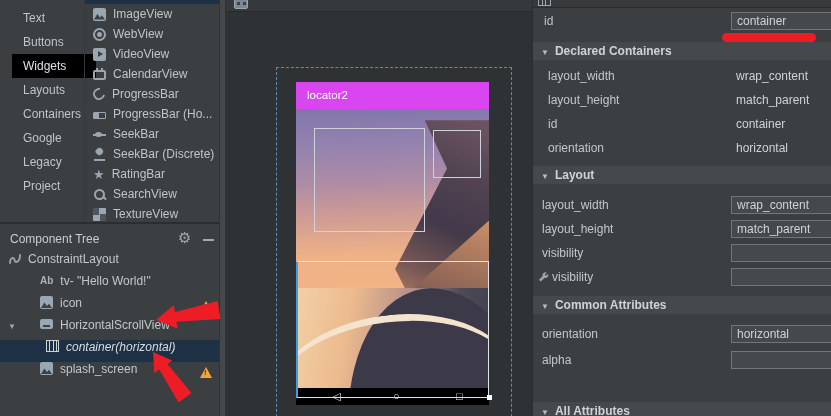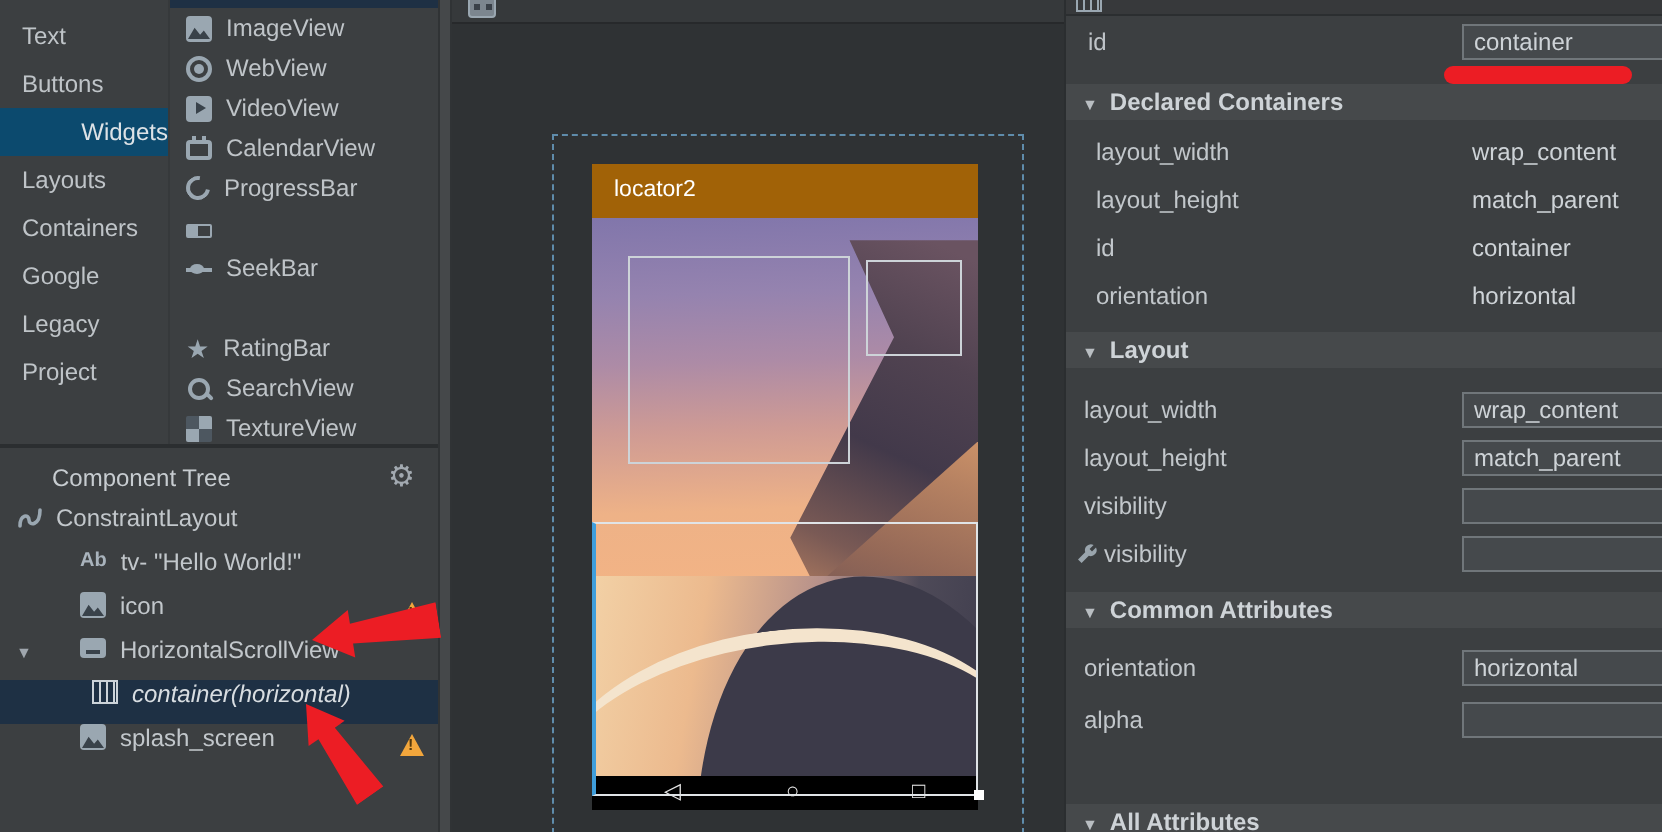--- a/index.html
+++ b/index.html
@@ -4,31 +4,31 @@
 <style>
   html,body{margin:0;padding:0;background:#26282a;}
   *{box-sizing:border-box;}
   .stage{position:relative;width:831px;height:416px;overflow:hidden;
          font-family:"Liberation Sans","DejaVu Sans",sans-serif;
          background:#3c3f41;color:#bfc4c8;font-size:12px;}
 
   
   .left-panel{position:absolute;left:0;top:0;width:219px;height:416px;background:#3c3f41;}
   .palette{position:absolute;left:0;top:0;width:219px;height:222px;overflow:hidden;}
-  .pal-cats{position:absolute;left:0;top:6px;width:84px;}
+  .pal-cats{position:absolute;left:12px;top:6px;width:84px;}
   .pal-cat{height:24px;line-height:24px;padding-left:11px;color:#bfc4c8;cursor:default;}
-  .pal-cat.sel{background:#0c4a6e;color:#dde2e6;text-align:right;}
+  .pal-cat.sel{background:#000000;color:#dde2e6;}
   .pal-list{position:absolute;left:84px;top:0;width:135px;height:222px;border-left:1px solid #36393b;}
   .pal-sliver{position:absolute;left:0;top:0;width:135px;height:4px;background:#1e3044;}
   .pal-item{position:absolute;left:0;width:135px;height:20px;display:flex;align-items:center;padding-left:8px;}
   .pal-item .lbl{margin-left:7px;white-space:nowrap;}
   .pal-divider{position:absolute;left:0;top:222px;width:219px;height:2px;background:#2b2e30;}
 
   
-  .tree-header{position:absolute;left:16px;top:228px;width:219px;height:24px;}
+  .tree-header{position:absolute;left:0;top:228px;width:219px;height:24px;}
   .tree-title{position:absolute;left:10px;top:4px;color:#c7ccd0;}
   .gear{position:absolute;left:178px;top:1px;font-size:15px;color:#a2a9b0;cursor:pointer;}
   .minim{position:absolute;left:203px;top:11px;width:11px;height:2px;background:#a2a9b0;cursor:pointer;}
   .tree{position:absolute;left:0;top:252px;width:219px;}
   .tree-row{position:relative;height:22px;display:flex;align-items:flex-start;color:#c2c7cb;cursor:default;}
   .tree-row.sel{background:#1e3044;color:#d8dde1;}
   .tree-row .lbl{margin-left:7px;white-space:nowrap;}
   .tw{position:absolute;left:8px;top:4px;font-size:8px;color:#9fa6ad;}
   .pad8{padding-left:8px;} .pad28{padding-left:40px;} .pad46{padding-left:46px;font-style:italic;}
 
@@ -78,21 +78,21 @@
   .tb-icon::after{content:"";position:absolute;left:2px;top:5px;width:3px;height:3px;background:#3a4149;box-shadow:6px 0 0 #3a4149;}
   .dash{position:absolute;left:50px;top:67px;width:236px;height:360px;border:1px dashed #5f8cab;}
 
   .phone{position:absolute;left:70px;top:82px;width:193px;}
   .p-status{height:11px;background:#00584e;position:relative;}
   .wifi{position:absolute;right:37px;top:3px;width:0;height:0;border-top:6px solid #fff;
         border-left:4px solid transparent;border-right:4px solid transparent;}
   .batt{position:absolute;right:27px;top:2.5px;width:5px;height:7px;background:#fff;}
   .batt::before{content:"";position:absolute;top:-1.5px;left:1px;width:3px;height:1.5px;background:#fff;}
   .ptime{position:absolute;right:4px;top:1.5px;color:#fff;font-size:7.5px;font-weight:bold;}
-  .p-appbar{height:27px;background:#a16207;color:#fff;font-size:11.5px;line-height:27px;padding-left:11px;}
+  .p-appbar{height:27px;background:#d946ef;color:#fff;font-size:11.5px;line-height:27px;padding-left:11px;}
   .p-img{height:279px;position:relative;overflow:hidden;
      background:linear-gradient(178deg,#8176ab 0%,#9583af 14%,#ad8ba6 26%,#cf9b94 38%,#eeb287 52%,#f2b385 64%,#e8a87e 74%,#d8a687 84%,#c9a18a 100%);}
   .mtn{position:absolute;right:0;top:4%;width:64%;height:62%;
      background:linear-gradient(205deg,#6a5361 5%,#514351 30%,#42394a 55%,#7a5a55 80%,#c08663 100%);
      clip-path:polygon(100% 0,48% 0,66% 28%,24% 86%,34% 100%,100% 100%);}
   .scree{position:absolute;right:0;top:40%;width:58%;height:28%;
      background:linear-gradient(200deg,#d99a6b,#9a6c58 60%,#6b5052);
      clip-path:polygon(100% 0,22% 100%,100% 100%);opacity:.9;}
   .beach{position:absolute;left:0;bottom:0;width:100%;height:36%;
      background:linear-gradient(100deg,#f2d1a6 0%,#ecba8e 28%,#b5908a 55%,#4e4a58 78%,#3f3d4d 100%);}
@@ -178,24 +178,29 @@
         <div class="pal-item" style="top:64px">
           <span class="ic ic-cal"></span>
           <span class="lbl">CalendarView</span>
           </div>
         <div class="pal-item" style="top:84px">
           <span class="ic ic-prog"></span>
           <span class="lbl">ProgressBar</span>
           </div>
         <div class="pal-item" style="top:104px">
           <span class="ic ic-progh"></span>
+          <span class="lbl">ProgressBar (Ho...</span>
           </div>
         <div class="pal-item" style="top:124px">
           <span class="ic ic-seek"></span>
           <span class="lbl">SeekBar</span>
+          </div>
+        <div class="pal-item" style="top:144px">
+          <span class="ic ic-seekd"></span>
+          <span class="lbl">SeekBar (Discrete)</span>
           </div>
         <div class="pal-item" style="top:164px">
           <span class="ic ic-star">★</span>
           <span class="lbl">RatingBar</span>
           </div>
         <div class="pal-item" style="top:184px">
           <span class="ic ic-search"></span>
           <span class="lbl">SearchView</span>
           </div>
         <div class="pal-item" style="top:204px">

